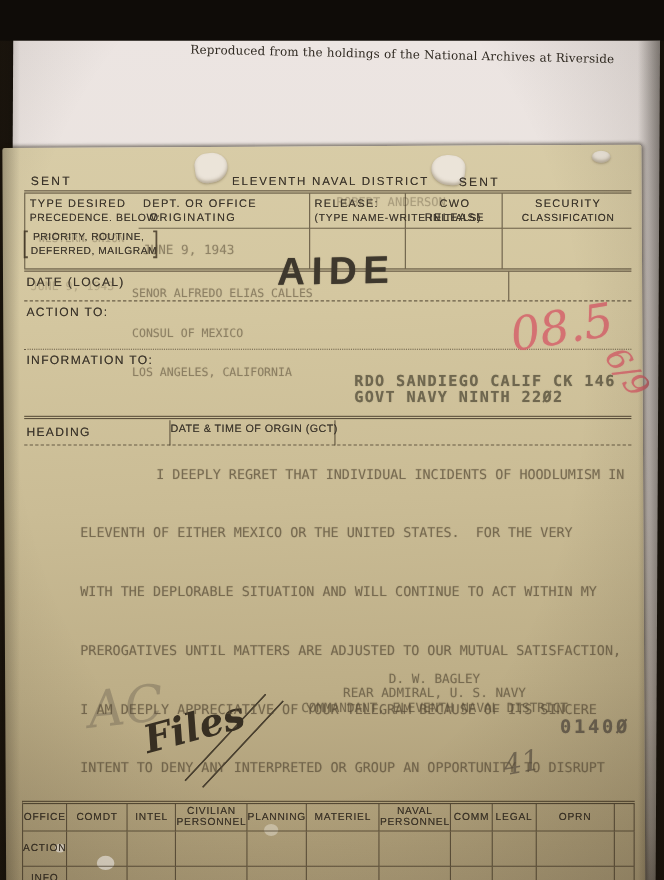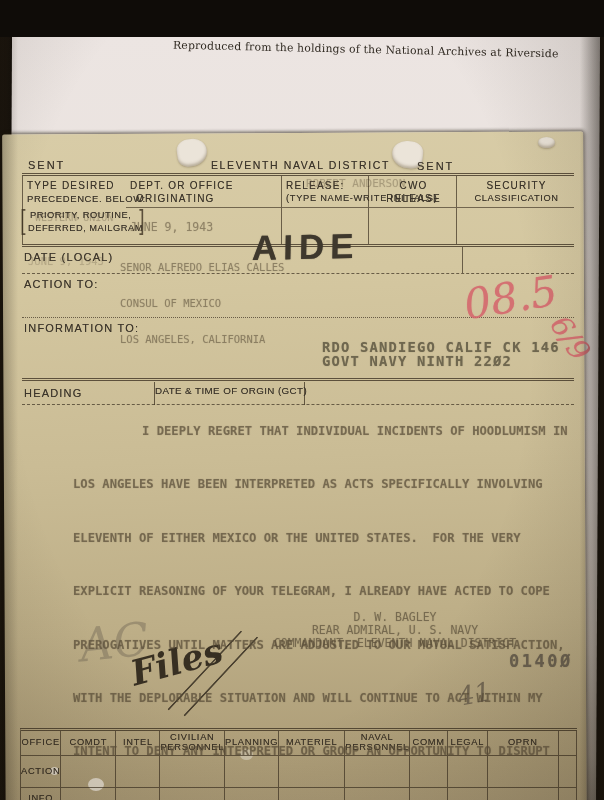--- a/index.html
+++ b/index.html
@@ -71,21 +71,21 @@
   .inforow   { top:281px; height:63px; border-bottom:3px double rgba(60,49,33,.78); }
   .headrow   { top:347px; height:21px; border-bottom:1.6px dashed rgba(60,49,33,.7); }
   .row-label { position:absolute; left:2px; top:4px; }
   .dr-right-divider { position:absolute; left:440px; top:0; bottom:0; width:0; border-left:1.4px solid rgba(60,49,33,.7); }
   .origin-box { position:absolute; left:132px; top:-2px; height:23px; width:151px;
     border-left:1.4px solid rgba(60,49,33,.75); border-right:1.4px solid rgba(60,49,33,.75);
     text-align:center; padding-top:3px; font-size:9.8px; letter-spacing:.4px; z-index:3; }
 
   
   .message { position:absolute; left:73px; top:349px; z-index:2; }
-  .msg-line { height:15.4px; font-size:12.2px; line-height:15.4px;font-weight:bold; }
+  .msg-line { height:15.4px; font-size:12.2px; line-height:15.4px; }
   .msg-line.indent { padding-left:69px; }
 
   .signature { position:absolute; left:240px; top:574px; width:310px; text-align:center; }
   .signature div { font-family:"DejaVu Sans Mono",monospace; font-size:11.5px; line-height:13px;
     color:rgba(85,74,54,.55); text-shadow:0 0 1px rgba(85,74,54,.35); white-space:nowrap; }
 
   
   .script { font-family:"DejaVu Serif", serif; font-style:italic; white-space:nowrap; }
   .red-note { color:#d5636b; opacity:.85; text-shadow:0 0 1px rgba(213,99,107,.5); }
   .pencil { color:rgba(128,116,94,.55); }
@@ -199,25 +199,24 @@
   <div class="abs stamp" style="left:322px;top:316px;font-size:13.8px;letter-spacing:1.2px;">GOVT NAVY NINTH 22Ø2</div>
   <div class="abs script red-note" style="left:547px;top:284px;font-size:29px;transform:rotate(56deg);">6/9</div>
 
   <div class="formrow headrow">
     <span class="row-label hand" style="font-size:11px;top:3px;">HEADING</span>
     <div class="origin-box hand">DATE &amp; TIME OF ORGIN (GCT)</div>
   </div>
 
   <div class="message typed">
     <div class="msg-line indent">I DEEPLY REGRET THAT INDIVIDUAL INCIDENTS OF HOODLUMISM IN</div>
-    <div class="msg-line">LOS ANGELES HAVE BEEN INTERPRETED AS ACTS SPECIFICALLY INVOLVING</div>
     <div class="msg-line">ELEVENTH OF EITHER MEXICO OR THE UNITED STATES.  FOR THE VERY</div>
-    <div class="msg-line">EXPLICIT REASONING OF YOUR TELEGRAM, I ALREADY HAVE ACTED TO COPE</div>
+    <div class="msg-line">WITH THE DEPLORABLE SITUATION AND WILL CONTINUE TO ACT WITHIN MY</div>
     <div class="msg-line">PREROGATIVES UNTIL MATTERS ARE ADJUSTED TO OUR MUTUAL SATISFACTION,</div>
-    <div class="msg-line">WITH THE DEPLORABLE SITUATION AND WILL CONTINUE TO ACT WITHIN MY</div>
+    <div class="msg-line">I AM DEEPLY APPRECIATIVE OF YOUR TELEGRAM BECAUSE OF ITS SINCERE</div>
     <div class="msg-line">INTENT TO DENY ANY INTERPRETED OR GROUP AN OPPORTUNITY TO DISRUPT</div>
     
     
     
     
     
     
     
   </div>
 

